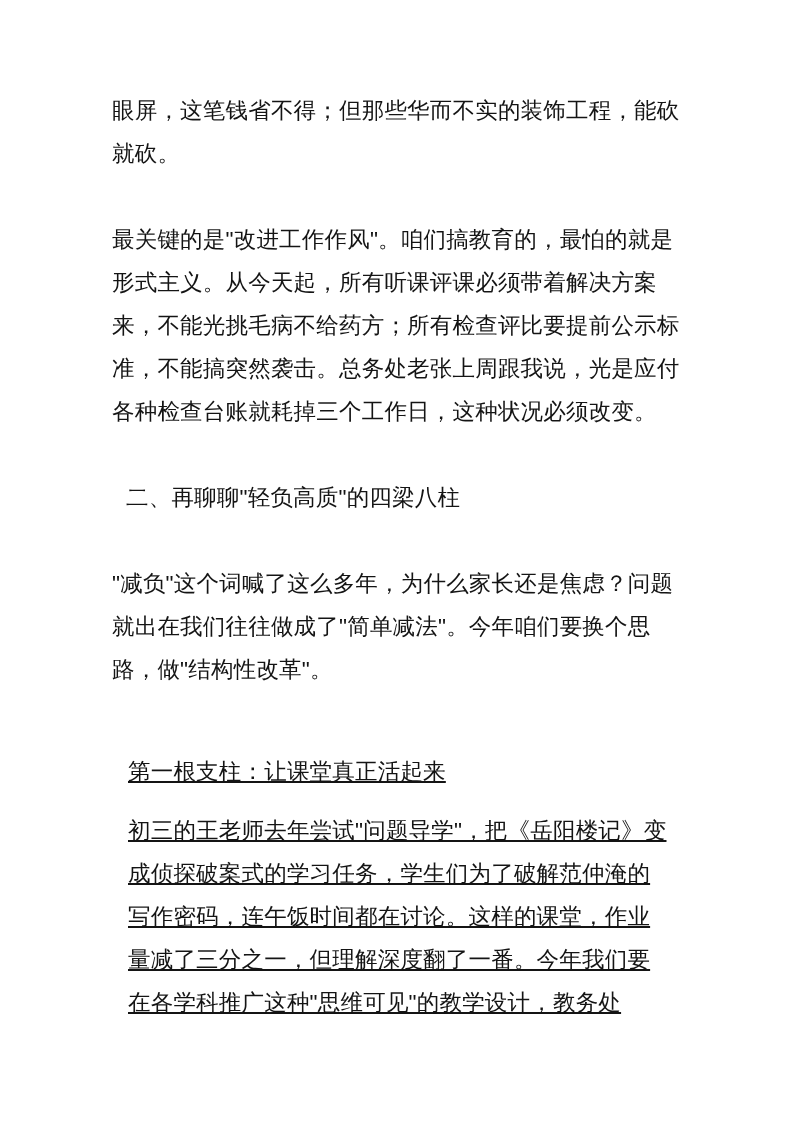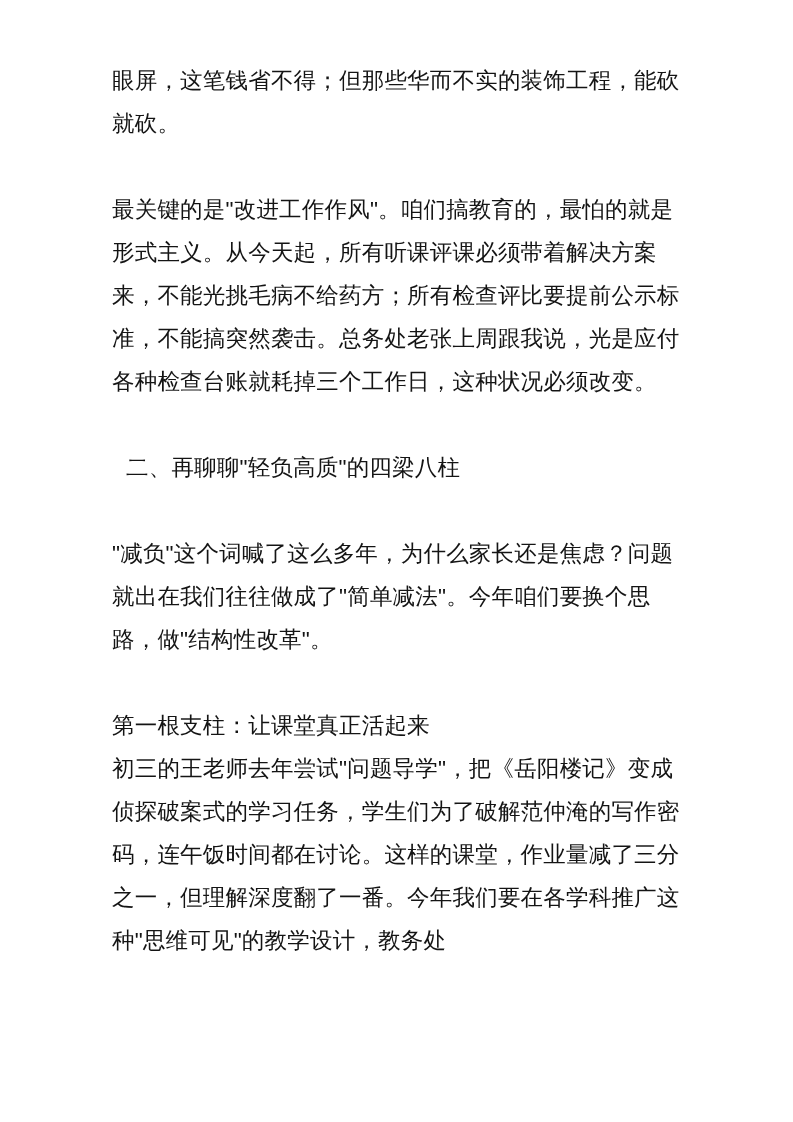--- a/index.html
+++ b/index.html
@@ -12,21 +12,21 @@
     height: 1122px;
     font-family: "Liberation Sans", "DejaVu Sans", sans-serif;
     color: #1a1a1a;
     overflow: hidden;
   }
   .page {
     position: relative;
     width: 793px;
     height: 960px;
     box-sizing: border-box;
-    padding: 59px 110px 40px 112px;
+    padding: 89px 110px 40px 112px;
   }
   .doc-body {
     font-size: 22.5px;
     line-height: 43px;
     letter-spacing: 0.2px;
     color: #141414;
   }
   p.para {
     margin: 0 0 0 0;
     text-align: left;
@@ -39,21 +39,22 @@
     line-height: 43px;
     margin: 0;
     padding-left: 14px;
     font-weight: 400;
     color: #141414;
   }
   .sub-lead {
     margin: 0;
   }
   .block-tight p {
-    margin: 0;
+    margin: 16px;
+    text-decoration: underline;
   }
 </style>
 </head>
 <body>
 
 <div class="page">
   <div class="doc-body">
 
     <p class="para">眼屏，这笔钱省不得；但那些华而不实的装饰工程，能砍就砍。</p>
 

